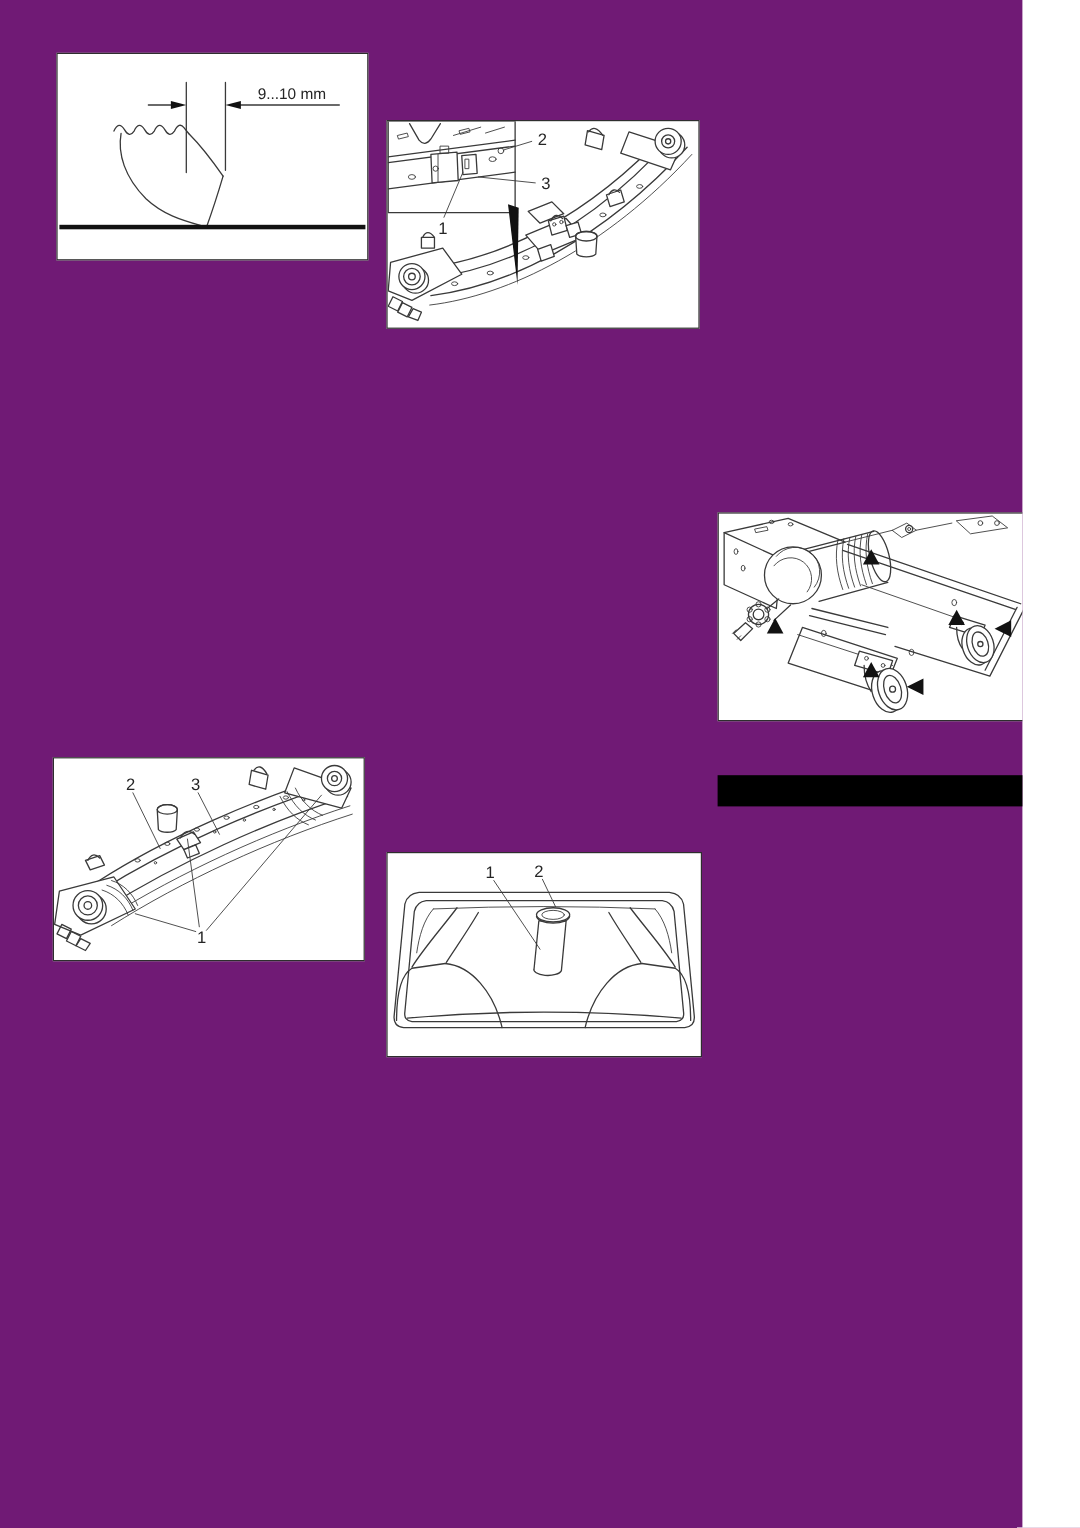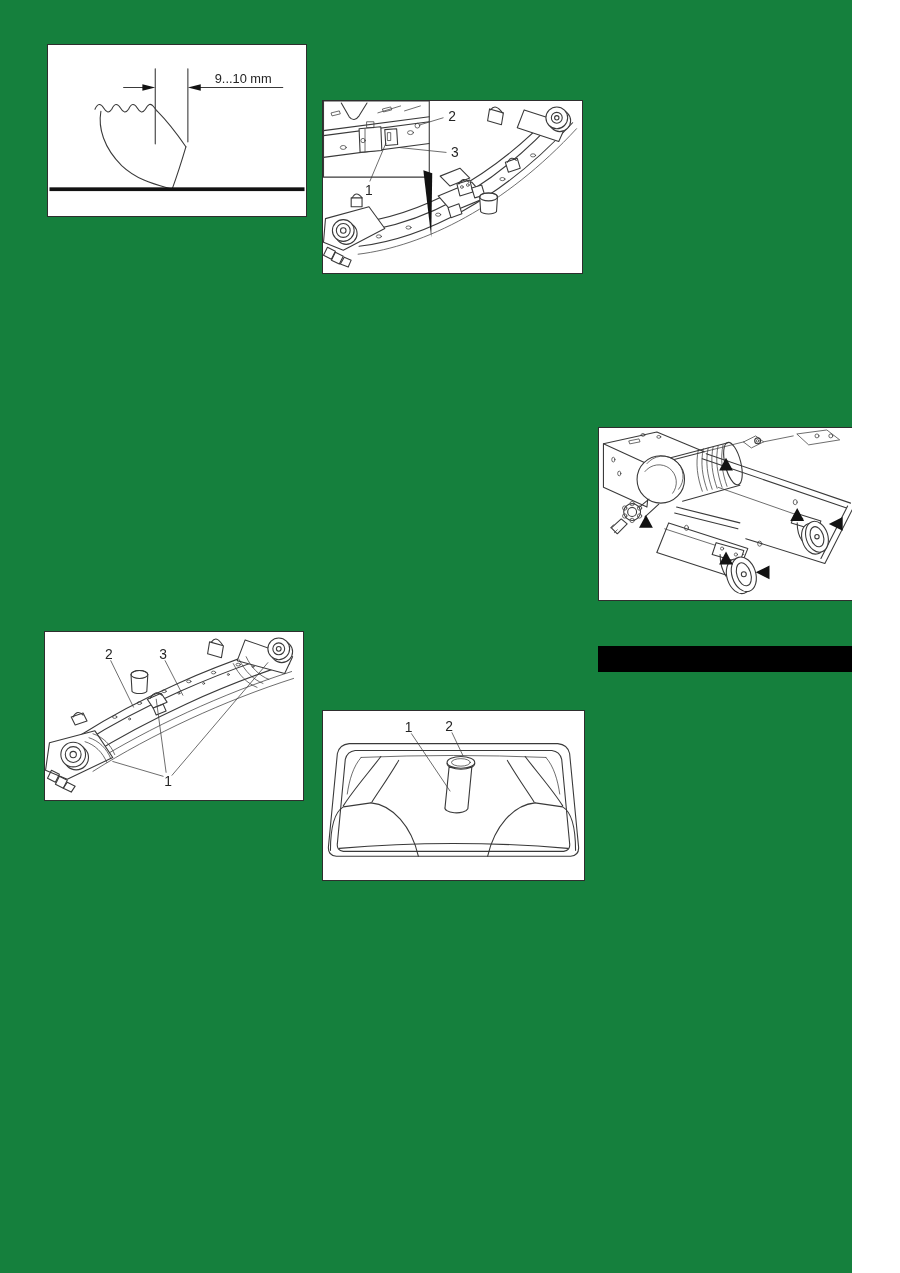--- a/index.html
+++ b/index.html
@@ -1,16 +1,16 @@
 <!DOCTYPE html>
 <html><head>
 <meta charset="utf-8">
 <style>
   html,body{margin:0;padding:0;background:#ffffff;}
-  .page{position:relative;width:852px;height:1273px;background:#15803d;overflow:hidden;
+  .page{position:relative;width:852px;height:1273px;background:#701a75;overflow:hidden;
         font-family:"Liberation Sans",sans-serif;}
   .fig{position:absolute;box-sizing:border-box;border:1.6px solid #2e2e2e;background:#ffffff;margin:0;}
   .fig svg{display:block;width:100%;height:100%;}
   .bar{position:absolute;background:#000000;}
   .ink{stroke:#3a3a3a;fill:none;stroke-width:1.1;stroke-linecap:round;stroke-linejoin:round;}
   .thin{stroke-width:0.75;}
   .wfill{fill:#ffffff;}
   .dark{fill:#121212;stroke:none;}
   text{font-family:"Liberation Sans",sans-serif;fill:#252525;}
   .callout{font-size:14px;text-anchor:middle;}

